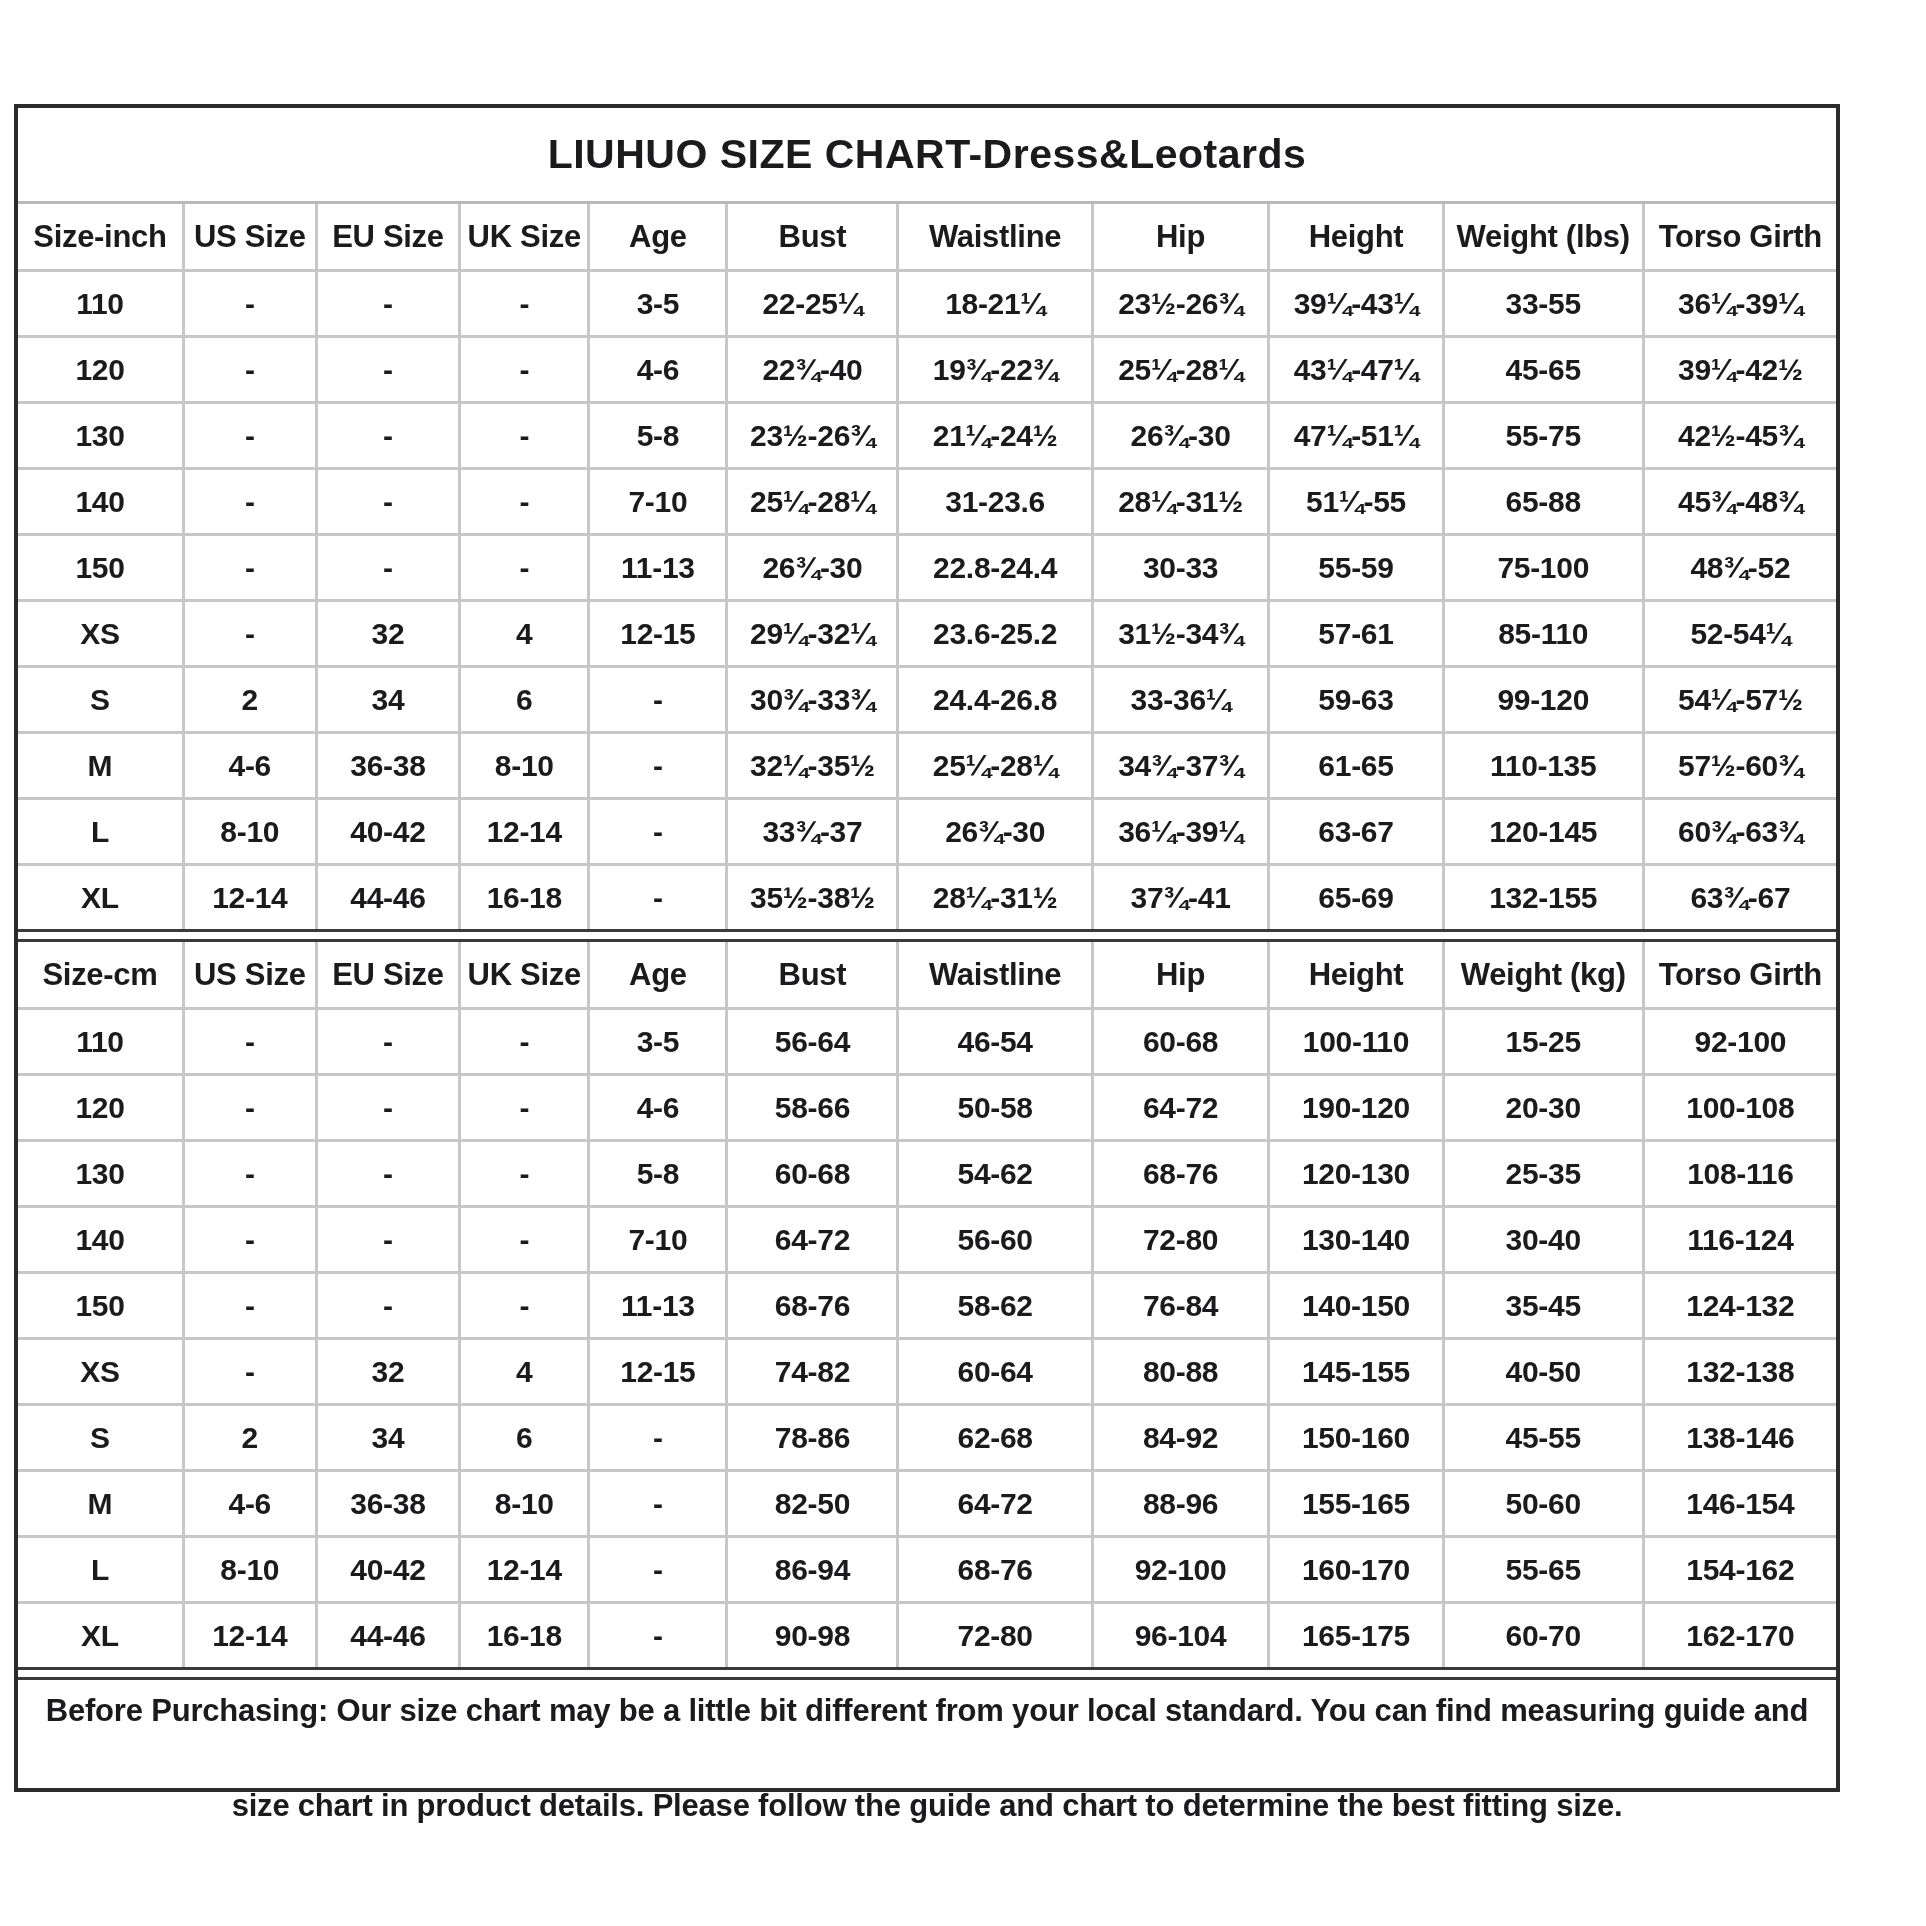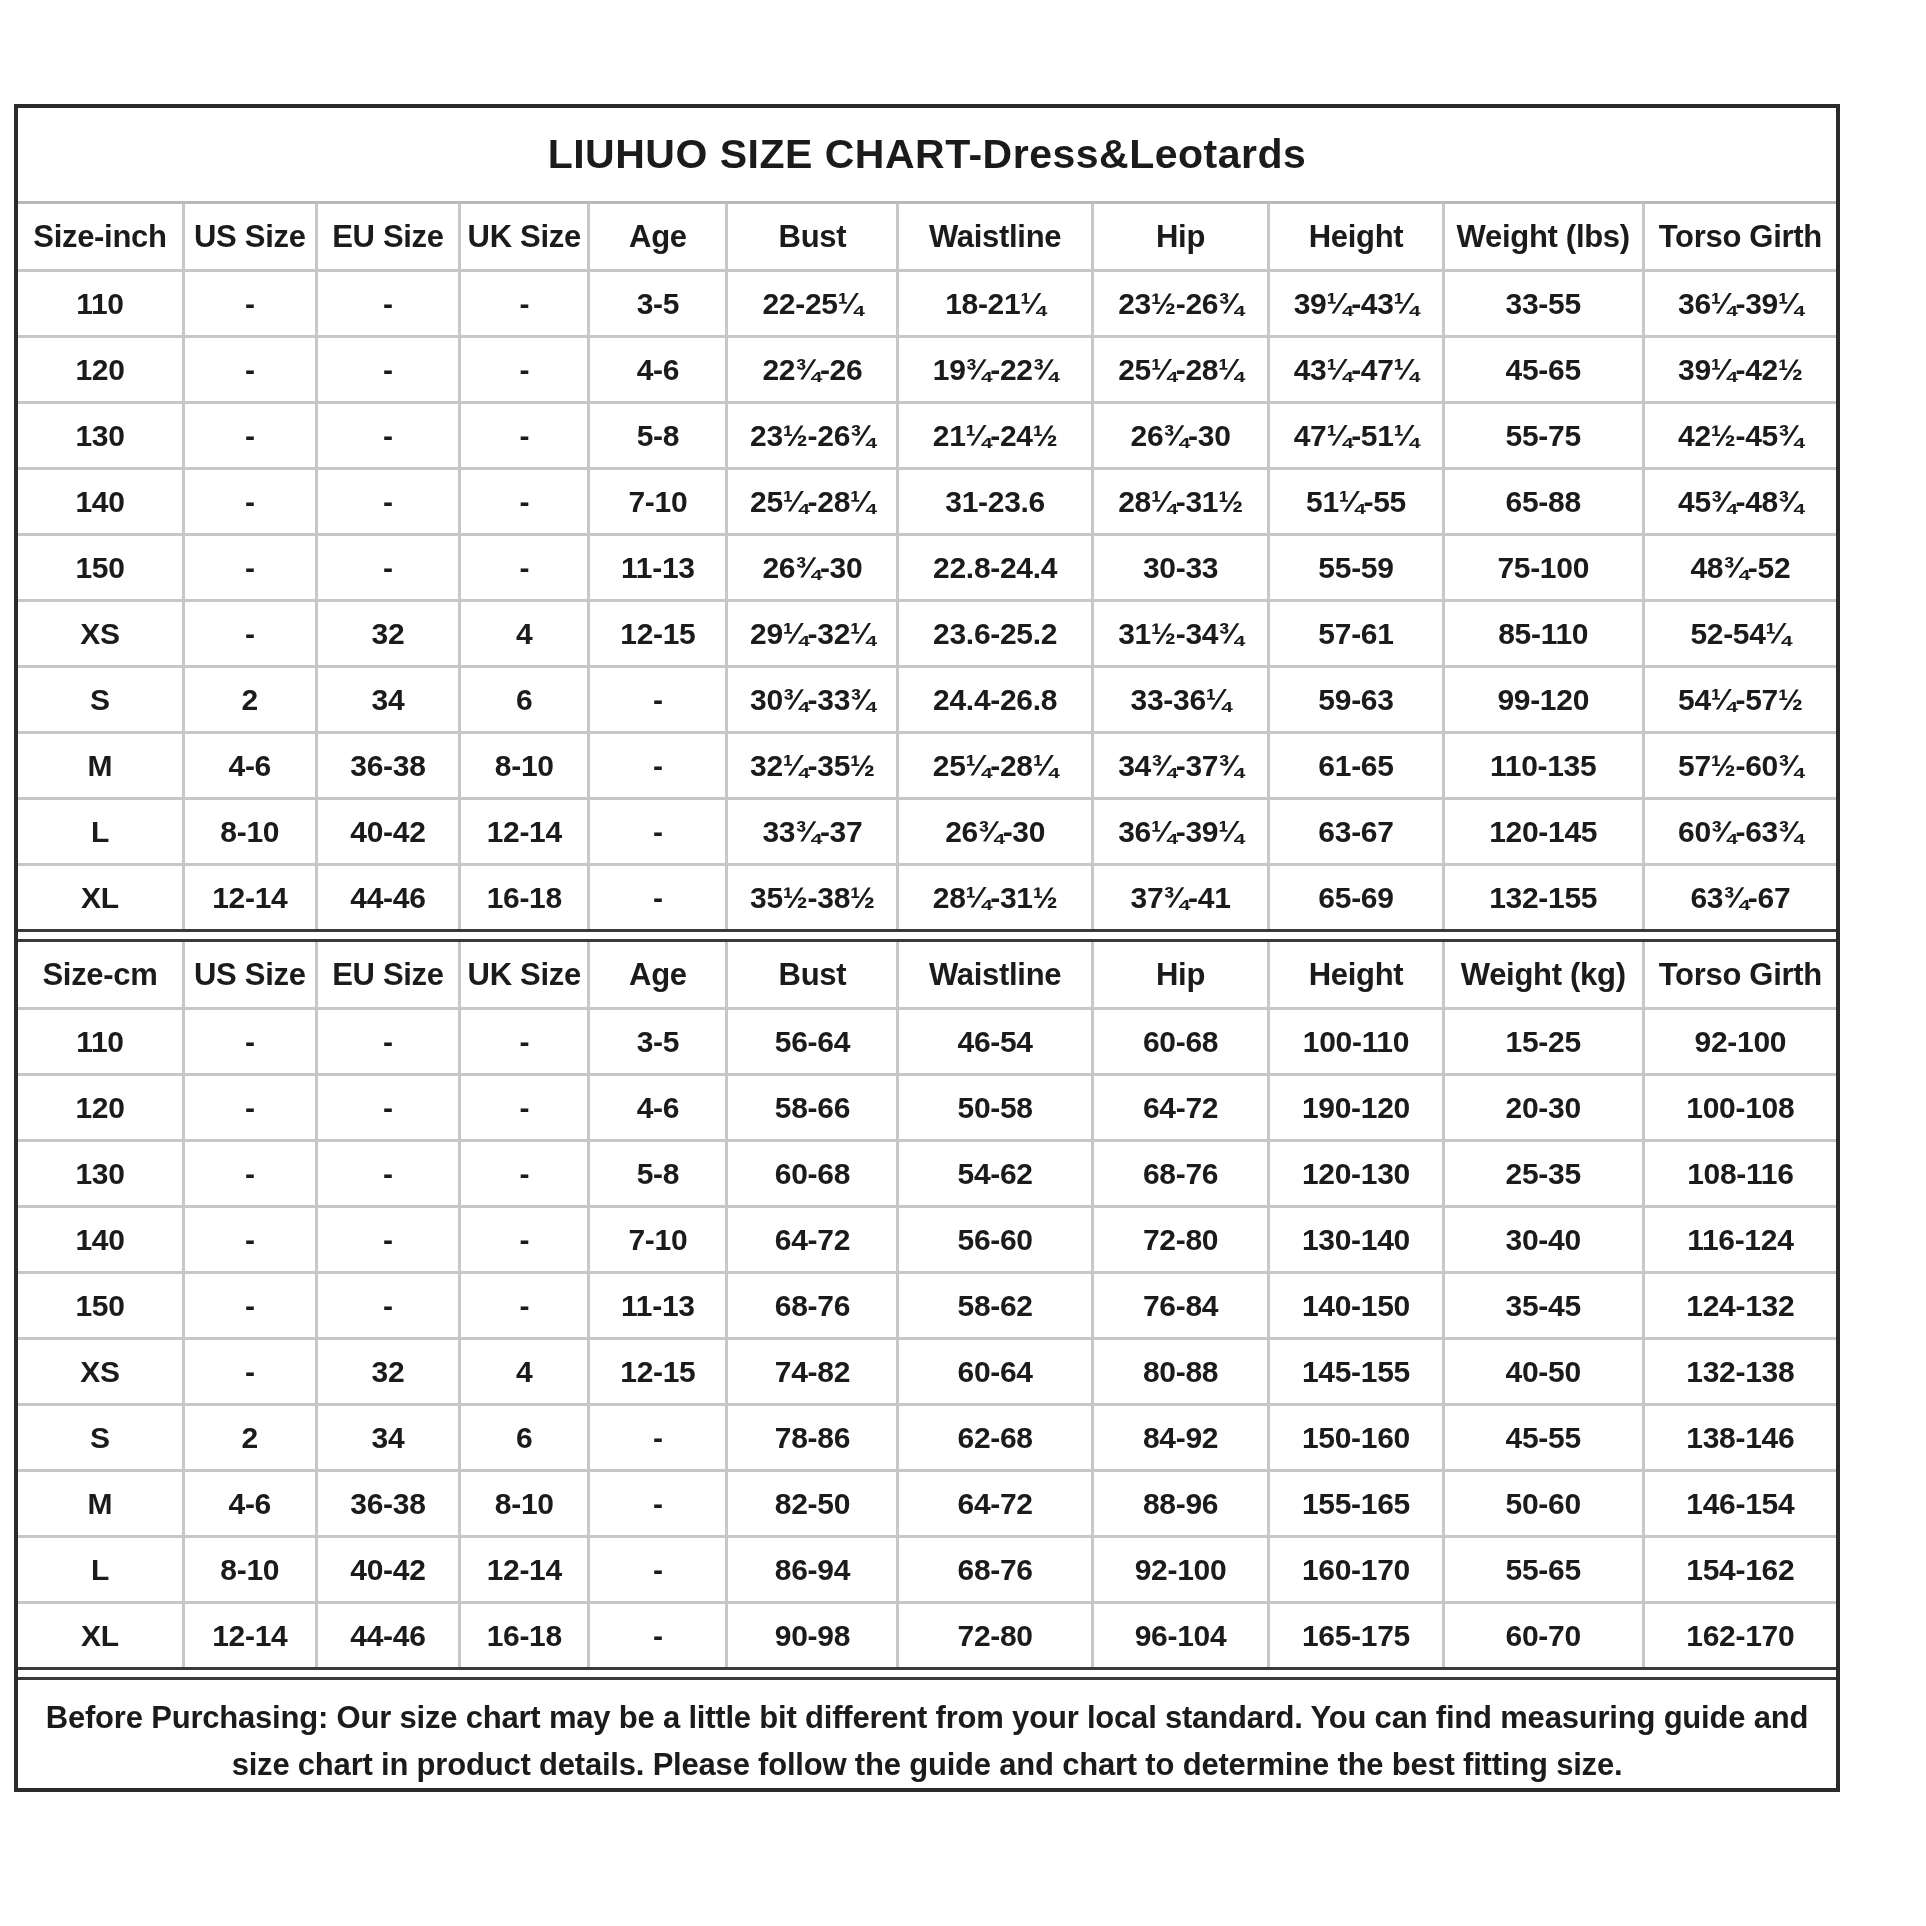--- a/index.html
+++ b/index.html
@@ -77,21 +77,22 @@
     border-bottom: 3px solid #3a3a3a;
     background: #ffffff;
   }
   .footer-section {
     flex: 1;
     display: flex;
     flex-direction: column;
     align-items: center;
     justify-content: center;
     text-align: center;
-    padding: 15px 24px;
+    padding: 8px 24px;
+    gap: 48px;
   }
   .footer-line {
     font-size: 31px;
     font-weight: 700;
     line-height: 1.5;
     letter-spacing: -0.2px;
     white-space: nowrap;
   }
 </style>
 </head>
@@ -144,21 +145,21 @@
           <td>39¼-43¼</td>
           <td>33-55</td>
           <td>36¼-39¼</td>
         </tr>
         <tr>
           <td>120</td>
           <td>-</td>
           <td>-</td>
           <td>-</td>
           <td>4-6</td>
-          <td>22¾-26</td>
+          <td>22¾-40</td>
           <td>19¾-22¾</td>
           <td>25¼-28¼</td>
           <td>43¼-47¼</td>
           <td>45-65</td>
           <td>39¼-42½</td>
         </tr>
         <tr>
           <td>130</td>
           <td>-</td>
           <td>-</td>

